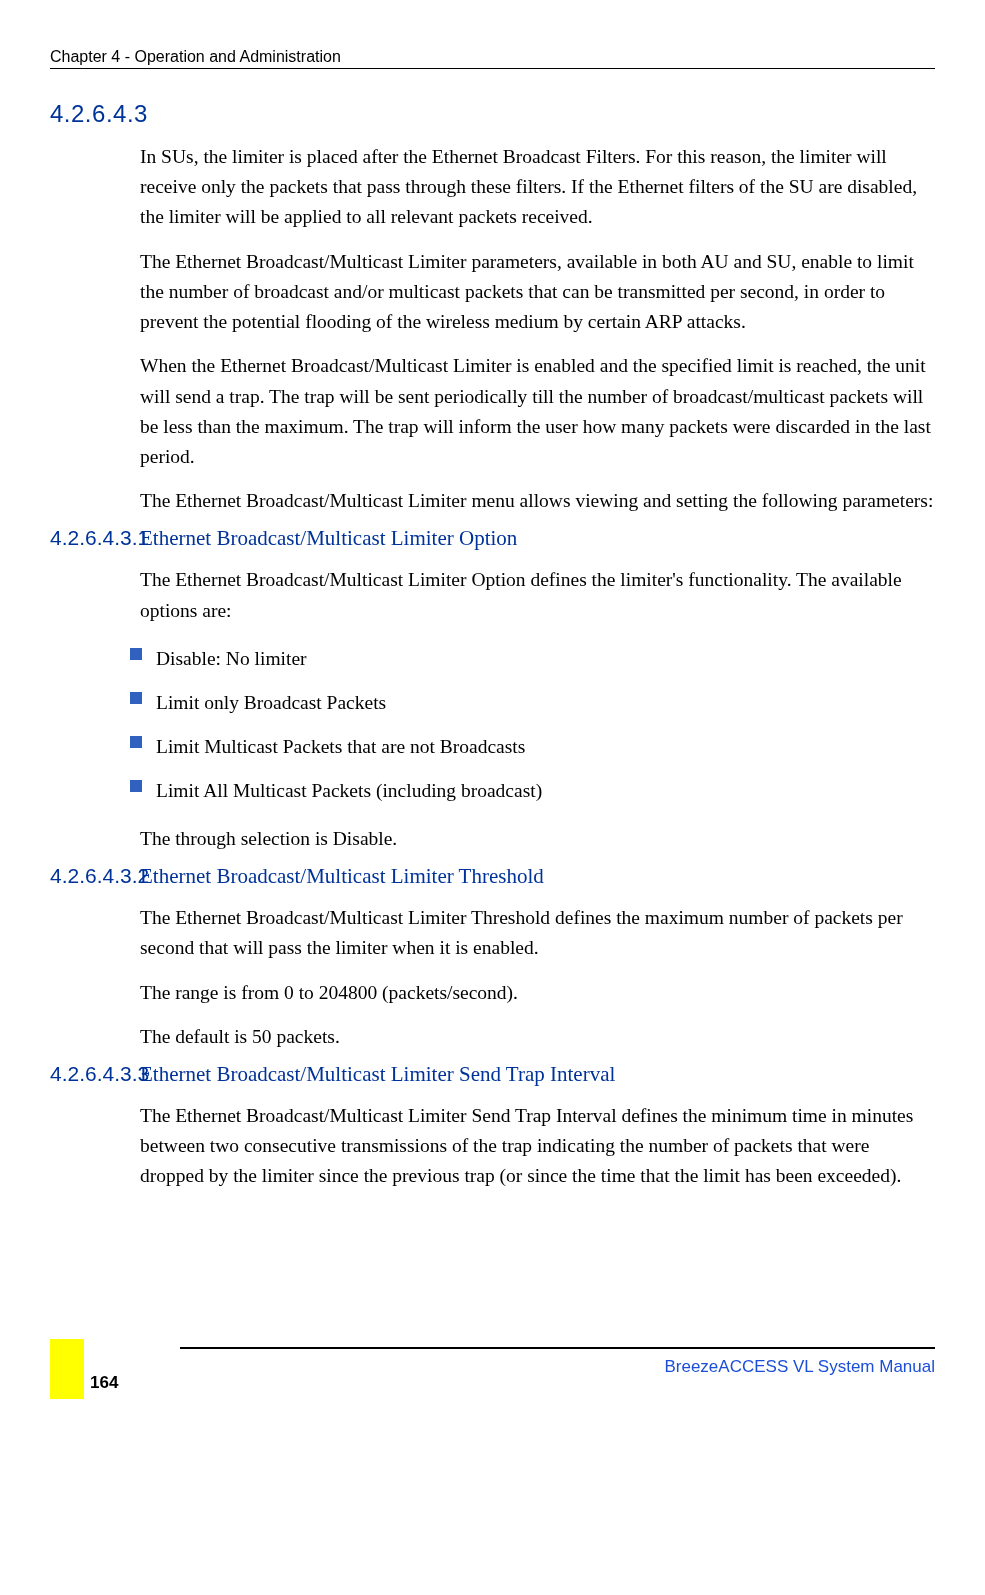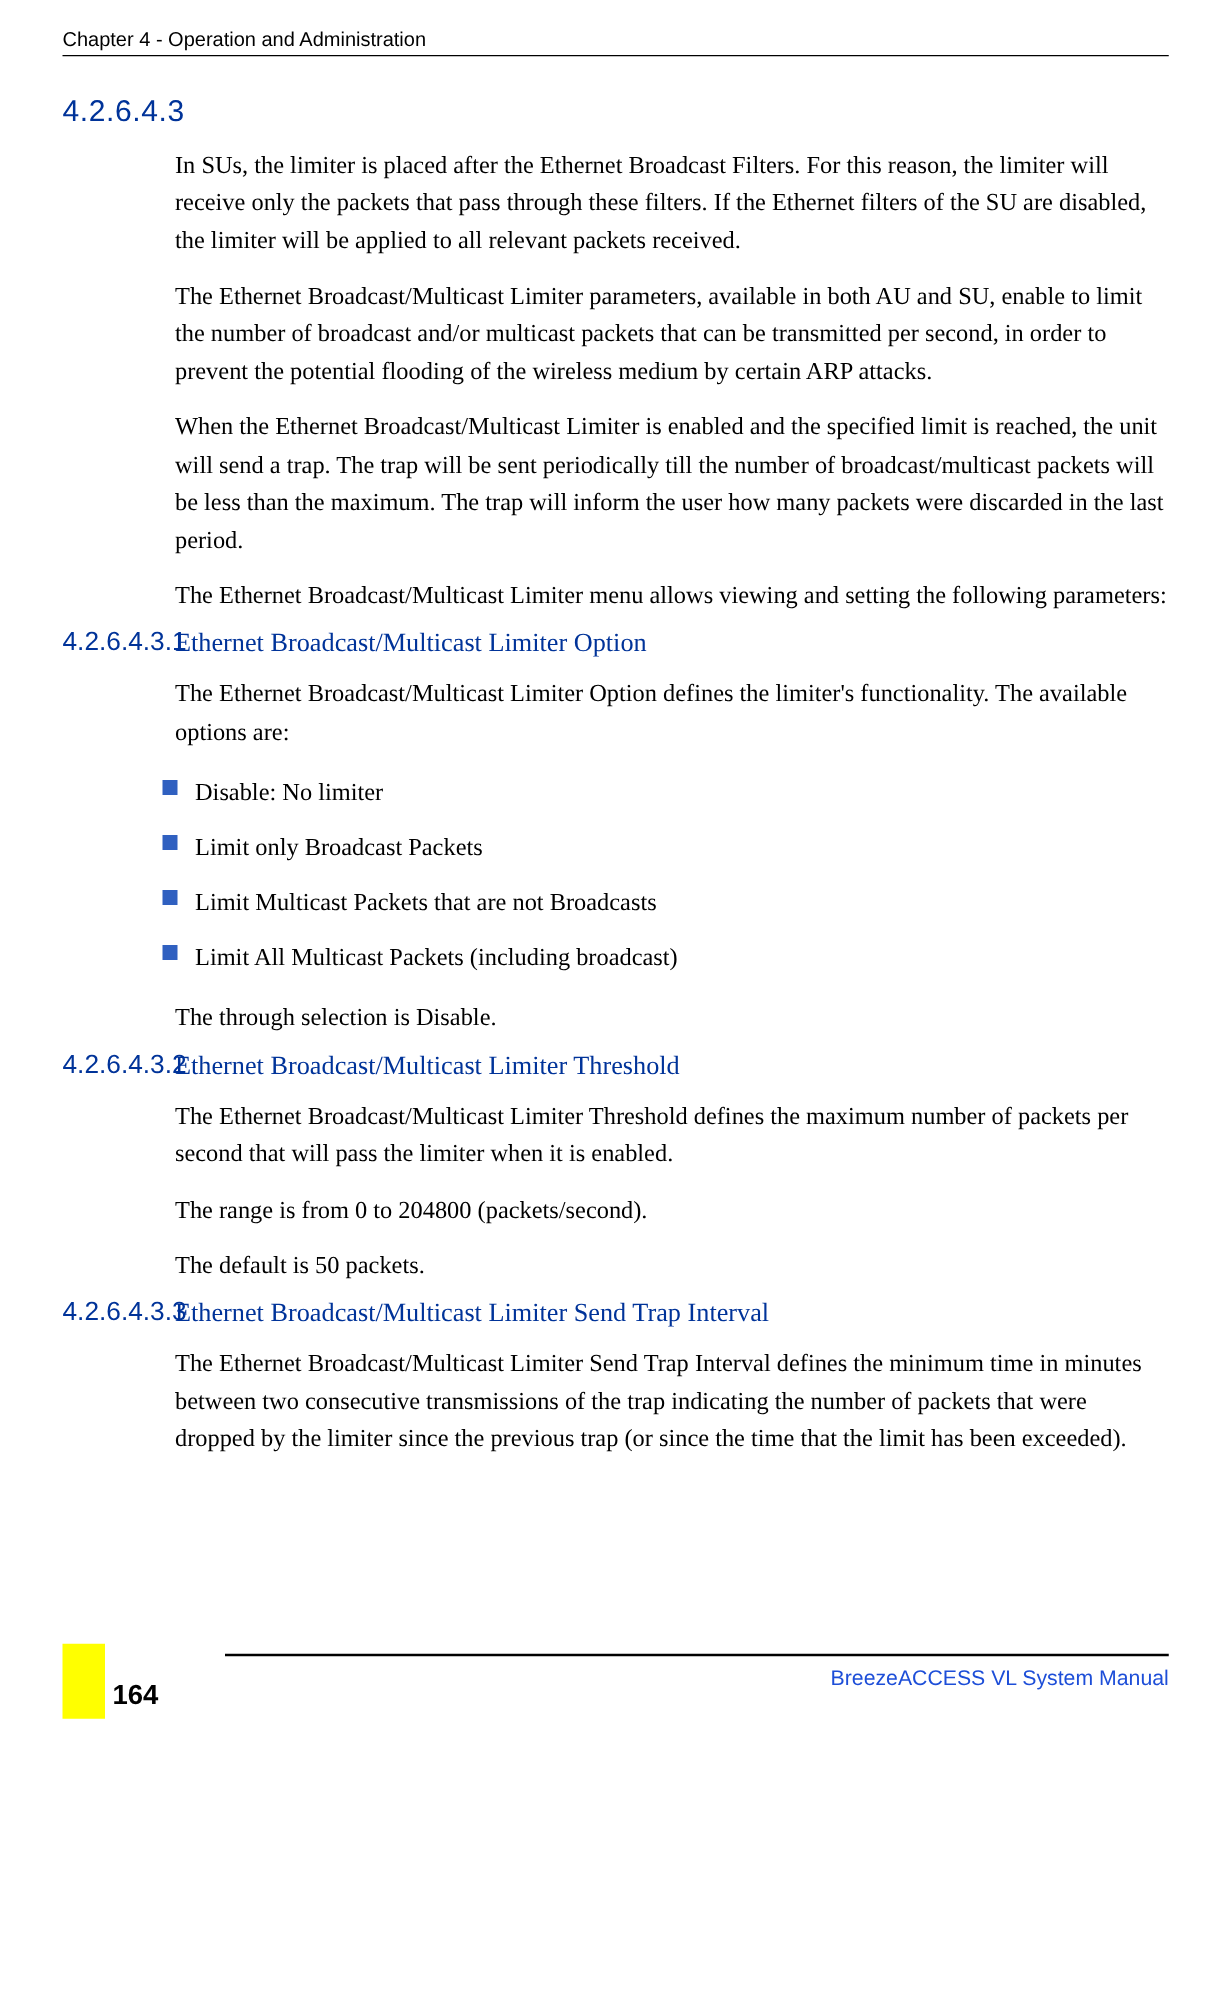--- a/index.html
+++ b/index.html
@@ -11,20 +11,21 @@
     background: #ffffff;
     font-family: Georgia, 'Times New Roman', serif;
     color: #000000;
     position: relative;
   }
   .page {
     width: 985px;
     height: 1395px;
     position: relative;
     box-sizing: border-box;
+    margin-top: 24px;
   }
   .header {
     position: absolute;
     top: 24px;
     left: 50px;
     right: 50px;
     font-family: Arial, Helvetica, sans-serif;
     font-size: 16px;
     color: #000;
   }
@@ -117,21 +118,21 @@
     bottom: 42px;
     font-family: Arial, Helvetica, sans-serif;
     font-size: 17px;
     color: #1d4ed8;
   }
   .page-number {
     position: absolute;
     left: 90px;
     bottom: 26px;
     font-family: Arial, Helvetica, sans-serif;
-    font-size: 22px;
+    font-size: 17px;
     font-weight: bold;
     color: #000;
   }
   .yellow-block {
     position: absolute;
     left: 50px;
     bottom: 20px;
     width: 34px;
     height: 60px;
     background: #ffff00;

